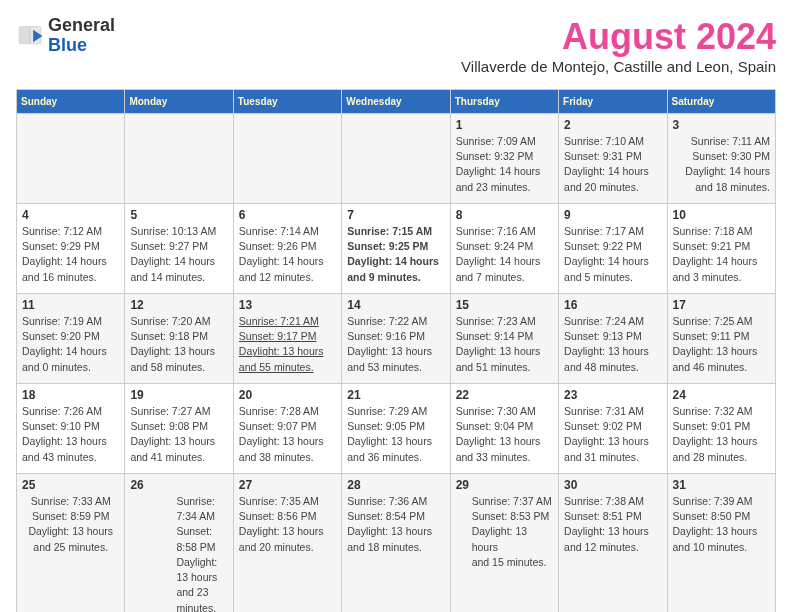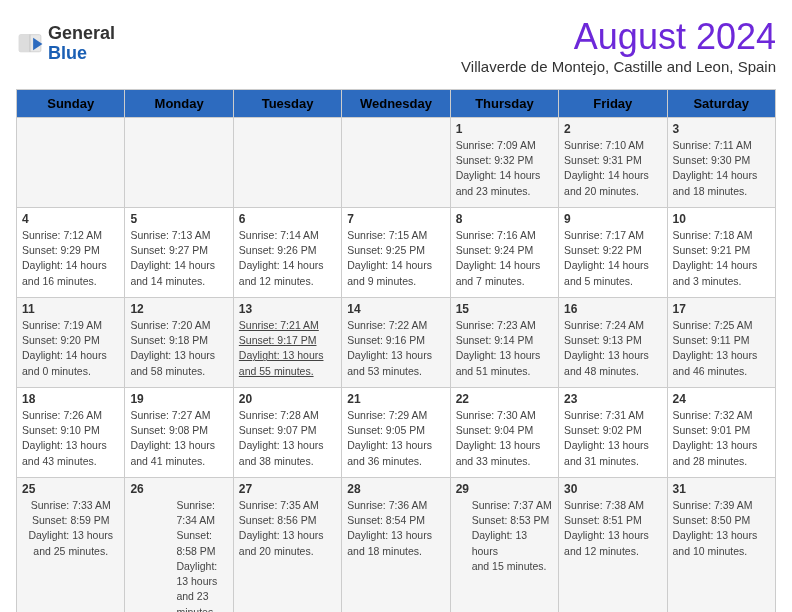--- a/index.html
+++ b/index.html
@@ -13,64 +13,63 @@
     .header-logo {
       display: flex;
       align-items: flex-start;
       justify-content: space-between;
       margin-bottom: 4px;
     }
     .logo {
       display: flex;
       align-items: center;
       gap: 4px;
-      margin-top: 8px;
     }
     .logo-text {
       line-height: 1.1;
     }
     .logo-general {
       font-size: 18px;
       font-weight: bold;
       color: #333;
     }
     .logo-blue {
       font-size: 18px;
       font-weight: bold;
       color: #1a5fb4;
     }
     .logo-icon {
       width: 28px;
       height: 28px;
     }
     .month-title {
       font-size: 36px;
-      font-weight: normal;
-      color: #6d28d9;
+      font-weight: bold;
+      color: #ec4899;
       text-align: right;
     }
     .subtitle {
       text-align: right;
       font-size: 15px;
       color: #333;
       margin-bottom: 10px;
       font-weight: 500;
     }
     table {
       width: 100%;
       border-collapse: collapse;
       table-layout: fixed;
     }
     thead tr th {
       background-color: #2d6bbf;
-      color: #000000;
+      color: #fef9c3;
       padding: 6px 4px;
-      font-size: 13px;
-      font-weight: bold;
-      text-align: center;
+      font-size: 10px;
+      font-weight: bold;
+      text-align: left;
       border: 1px solid #ccc;
     }
     tbody tr td {
       border: 1px solid #ccc;
       vertical-align: top;
       padding: 4px 5px;
       font-size: 11px;
       color: #333;
       height: 90px;
     }
@@ -143,51 +142,51 @@
         </td>
         <td>
           <div class="day-num">2</div>
           <div class="day-info" style="white-space: pre-line;">Sunrise: 7:10 AM
 Sunset: 9:31 PM
 Daylight: 14 hours
 and 20 minutes.</div>
         </td>
         <td>
           <div class="day-num">3</div>
-          <div class="day-info" style="white-space: pre-line;">Sunrise: 7:11 AM
+          <div class="day-info" style="white-space: pre-line; text-align: right;">Sunrise: 7:11 AM
 Sunset: 9:30 PM
 Daylight: 14 hours
 and 18 minutes.</div>
         </td>
       </tr>
       <tr>
         <td>
           <div class="day-num">4</div>
           <div class="day-info" style="white-space: pre-line;">Sunrise: 7:12 AM
 Sunset: 9:29 PM
 Daylight: 14 hours
 and 16 minutes.</div>
         </td>
         <td>
           <div class="day-num">5</div>
-          <div class="day-info" style="white-space: pre-line;">Sunrise: 7:13 AM
+          <div class="day-info" style="white-space: pre-line;">Sunrise: 10:13 AM
 Sunset: 9:27 PM
 Daylight: 14 hours
 and 14 minutes.</div>
         </td>
         <td>
           <div class="day-num">6</div>
           <div class="day-info" style="white-space: pre-line;">Sunrise: 7:14 AM
 Sunset: 9:26 PM
 Daylight: 14 hours
 and 12 minutes.</div>
         </td>
         <td>
           <div class="day-num">7</div>
-          <div class="day-info" style="white-space: pre-line;">Sunrise: 7:15 AM
+          <div class="day-info" style="white-space: pre-line; font-weight: bold;">Sunrise: 7:15 AM
 Sunset: 9:25 PM
 Daylight: 14 hours
 and 9 minutes.</div>
         </td>
         <td>
           <div class="day-num">8</div>
           <div class="day-info" style="white-space: pre-line;">Sunrise: 7:16 AM
 Sunset: 9:24 PM
 Daylight: 14 hours
 and 7 minutes.</div>

